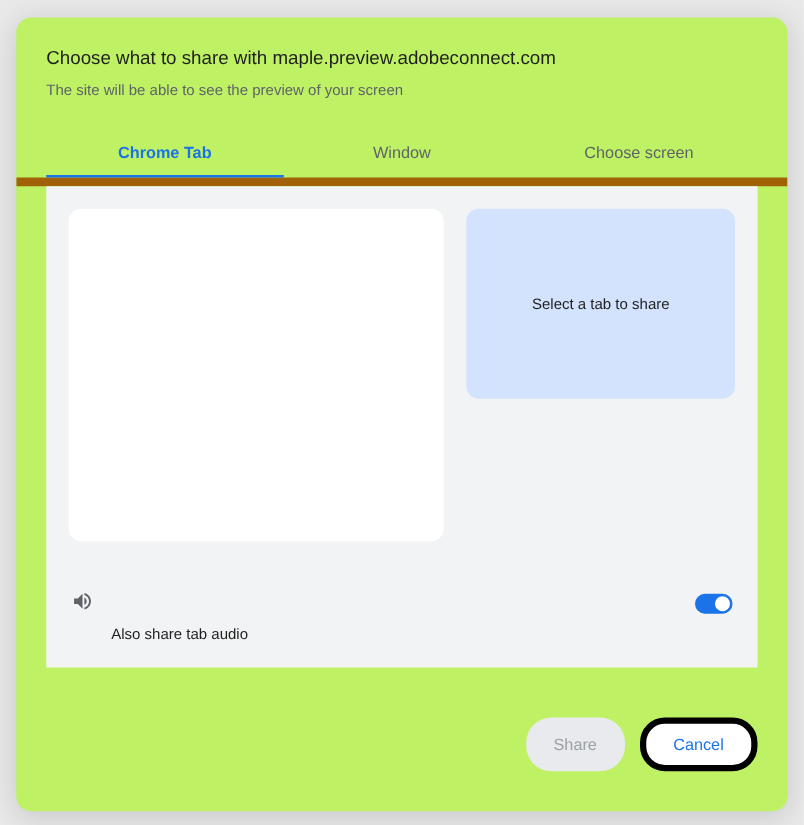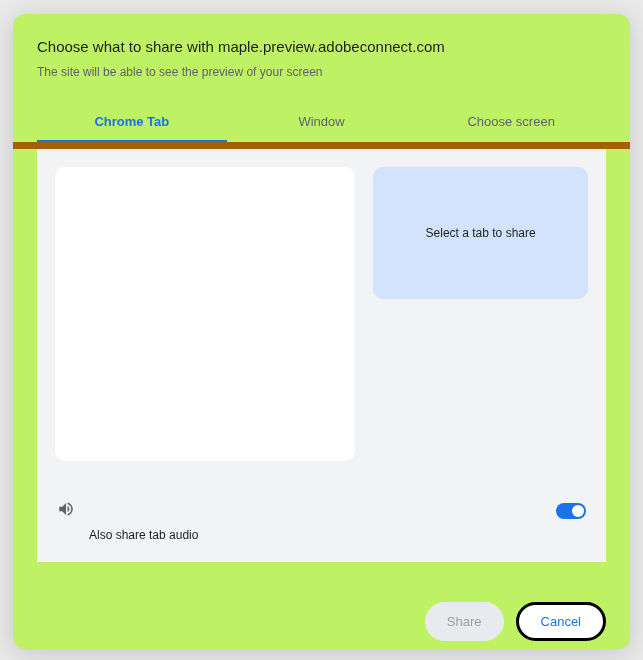--- a/index.html
+++ b/index.html
@@ -76,21 +76,21 @@
       display: flex;
       gap: 18px;
     }
     .tab-list-panel {
       width: 302px;
       background: #ffffff;
       border-radius: 10px;
     }
     .preview-panel {
       width: 216px;
-      height: 132px;
+      height: 152px;
       background: #d3e3fd;
       border-radius: 10px;
       display: flex;
       align-items: center;
       justify-content: center;
       font-size: 12px;
       color: #1f1f1f;
     }
     .audio-row {
       display: flex;
@@ -129,39 +129,39 @@
       top: 2px;
       width: 12px;
       height: 12px;
       background: #ffffff;
       border-radius: 50%;
     }
     .button-row {
       display: flex;
       justify-content: flex-end;
       gap: 12px;
-      padding: 40px 24px 8px 24px;
+      padding: 40px 24px 32px 24px;
     }
     .btn {
       padding: 9px 22px;
       border-radius: 20px;
       font-size: 13px;
       border: none;
       cursor: pointer;
       font-family: inherit;
     }
     .btn-share {
       background: #e8eaed;
       color: #9aa0a6;
       cursor: default;
     }
     .btn-cancel {
       background: #ffffff;
       color: #1a73e8;
-      border: 3px solid #000000;
+      border: 5px solid #000000;
       font-weight: 500;
     }
   </style>
 </head>
 <body>
 
 <div class="dialog">
   <div class="dialog-header">
     <div class="dialog-title">Choose what to share with maple.preview.adobeconnect.com</div>
     <div class="dialog-subtitle">The site will be able to see the preview of your screen</div>

